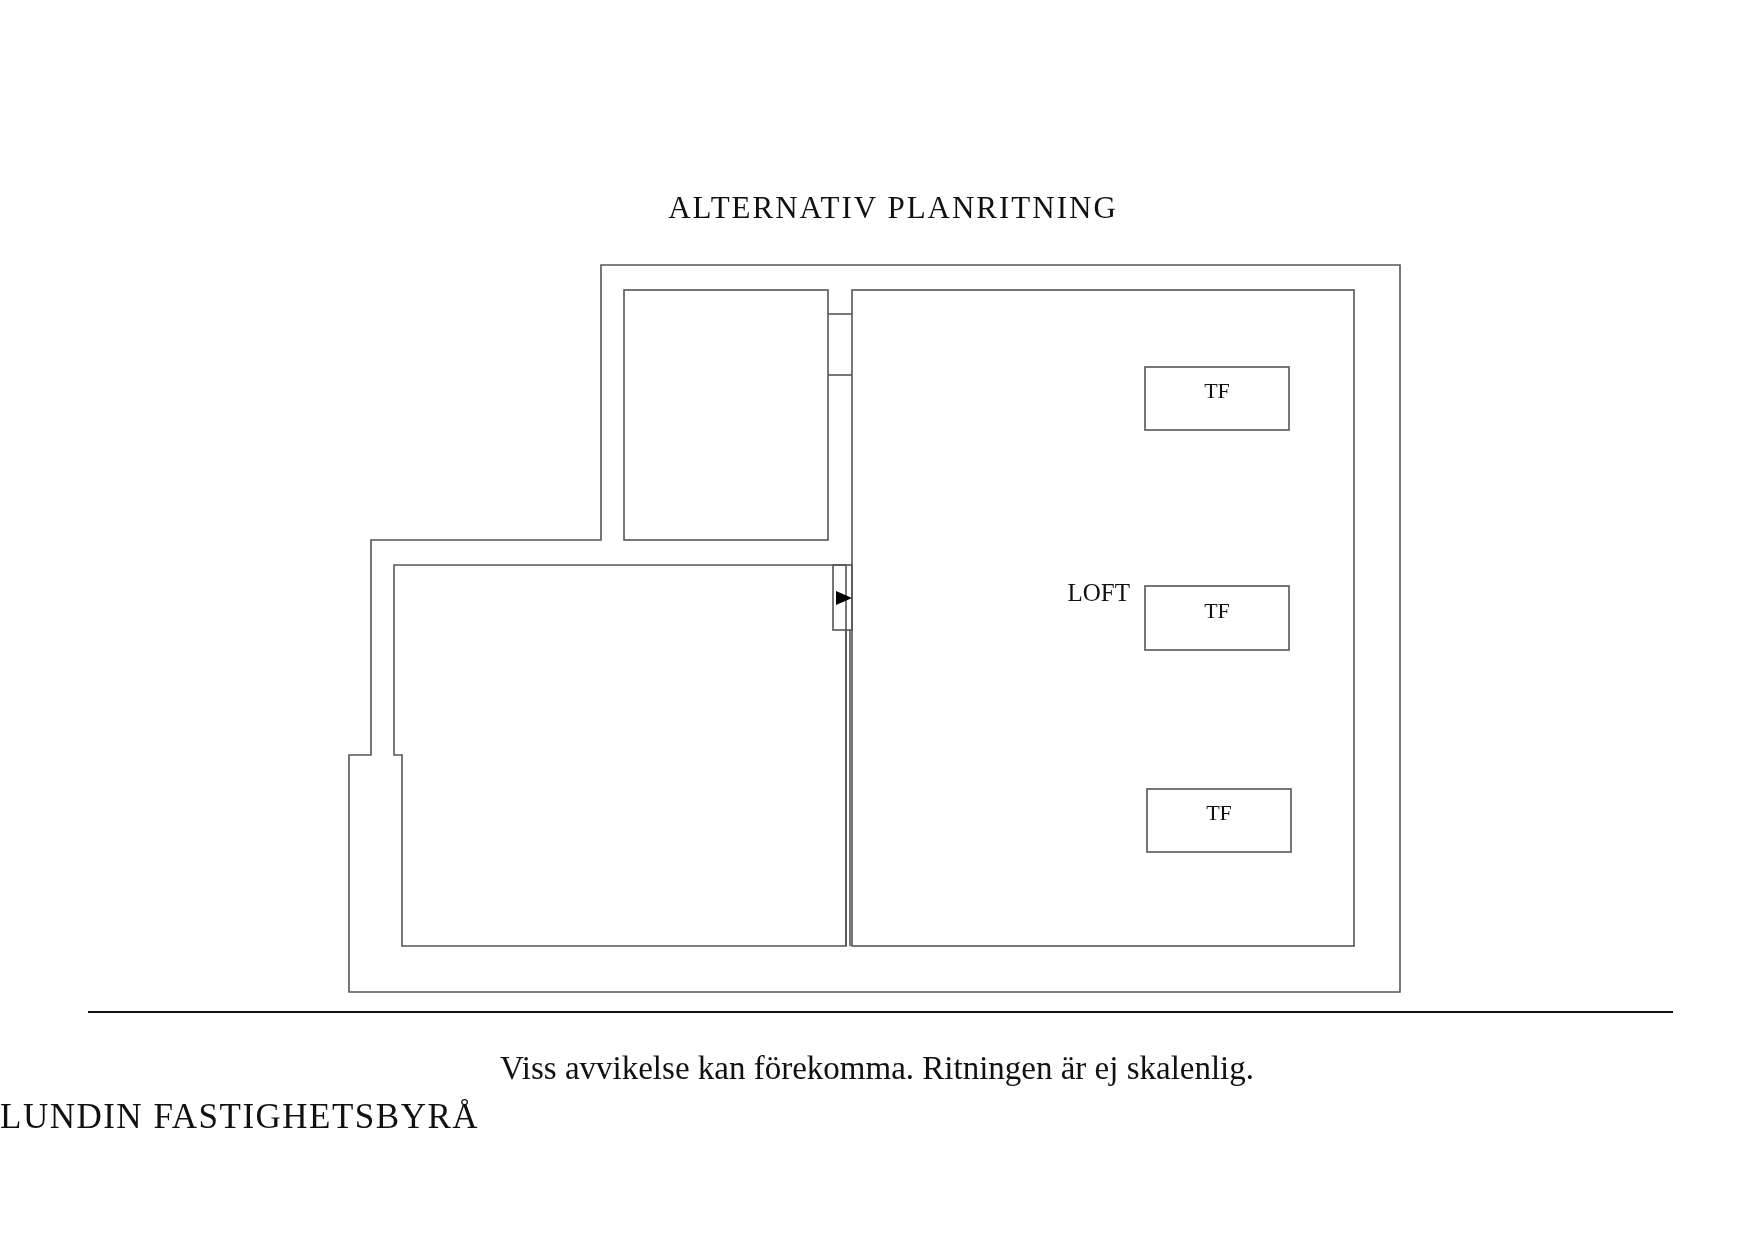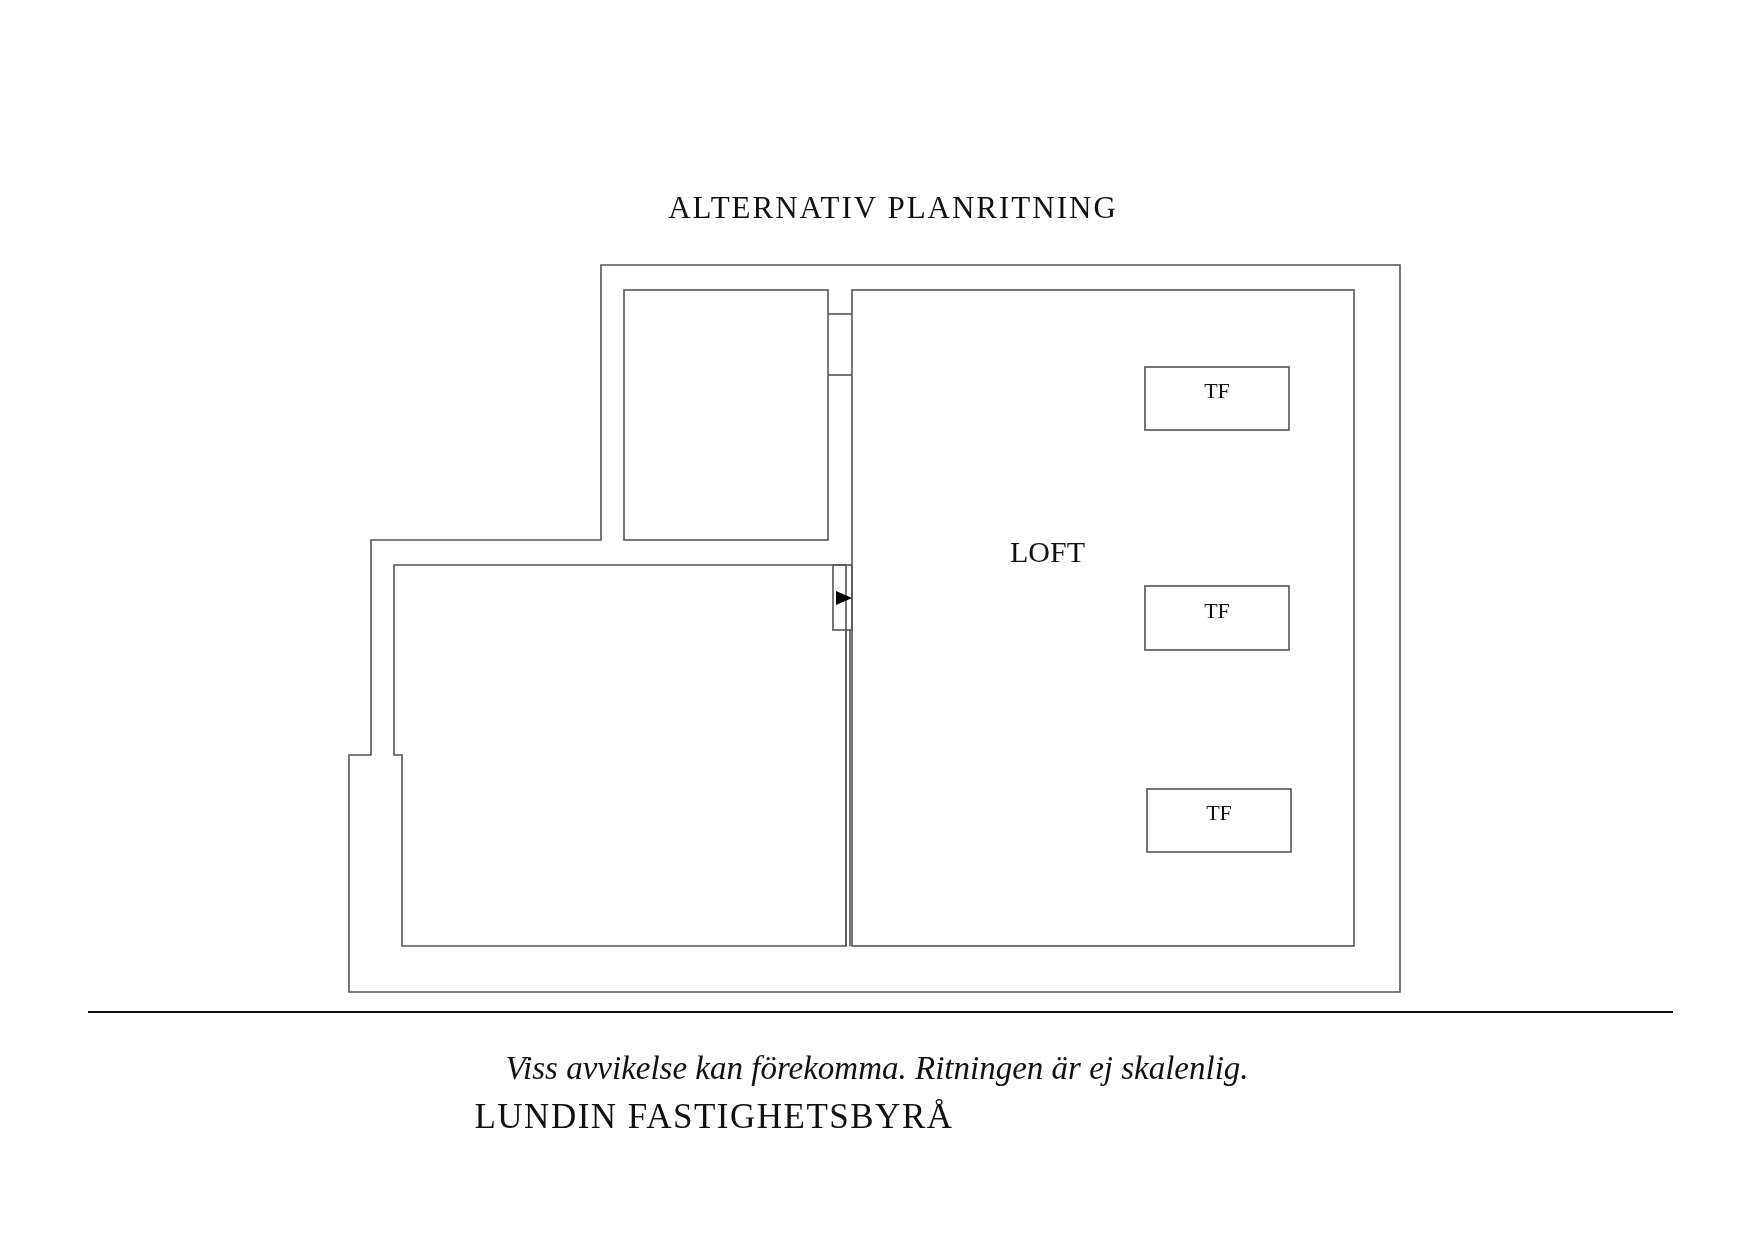--- a/index.html
+++ b/index.html
@@ -1,25 +1,25 @@
 <!DOCTYPE html>
 <html><head>
 <meta charset="utf-8">
 <style>
   html, body { margin: 0; padding: 0; background: #ffffff; }
   body { width: 1754px; height: 1240px; position: relative; overflow: hidden;
          font-family: "Liberation Serif", "DejaVu Serif", serif; color: #111; }
   .title { position: absolute; left: 0; width: 1786px; top: 190px; text-align: center;
            font-size: 31px; letter-spacing: 2px; font-weight: normal; }
   svg.plan { position: absolute; left: 0; top: 0; }
-  .room-label { position: absolute; font-size: 30px; text-align: left; }
+  .room-label { position: absolute; font-size: 25px; text-align: right; margin-top: 44px; }
   .tf { position: absolute; font-size: 22px; text-align: center; }
   .footer-note { position: absolute; left: 0; width: 1754px; top: 1050px; text-align: center;
-                 font-style: italic; font-size: 33px; }
-  .footer-brand { position: absolute; left: 0; width: 1428px; top: 1097px; text-align: center;
+                 font-size: 33px; }
+  .footer-brand { position: absolute; left: 0; width: 1428px; top: 1097px; 
                   font-size: 35px; letter-spacing: 1.5px; }
 </style>
 </head>
 <body>
 
 <div class="title">ALTERNATIV PLANRITNING</div>
 
 <svg class="plan" width="1754" height="1240" viewBox="0 0 1754 1240">
   <g fill="none" stroke="#555" stroke-width="1.6">
 

